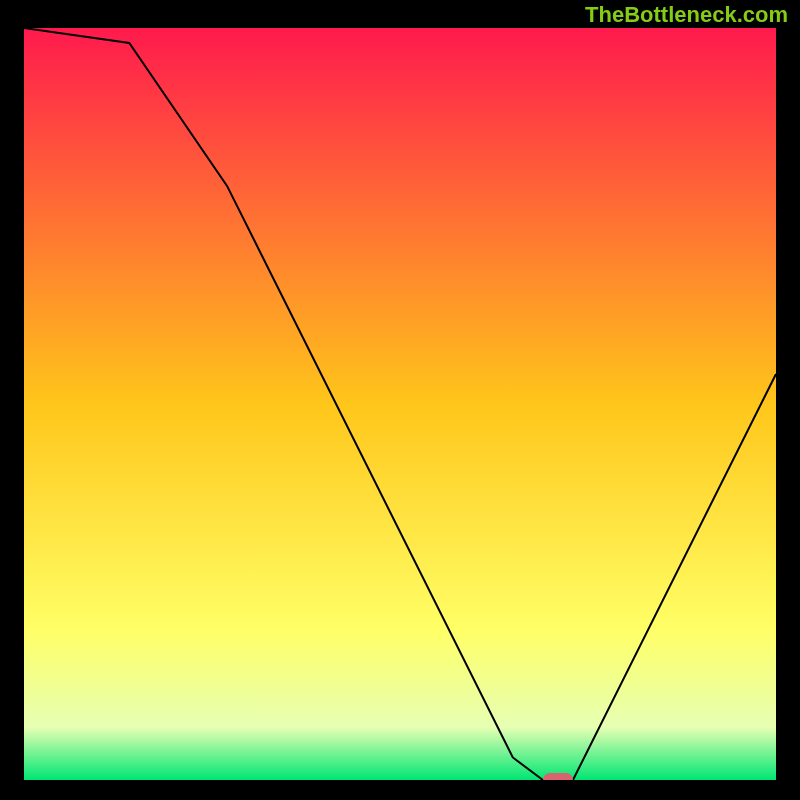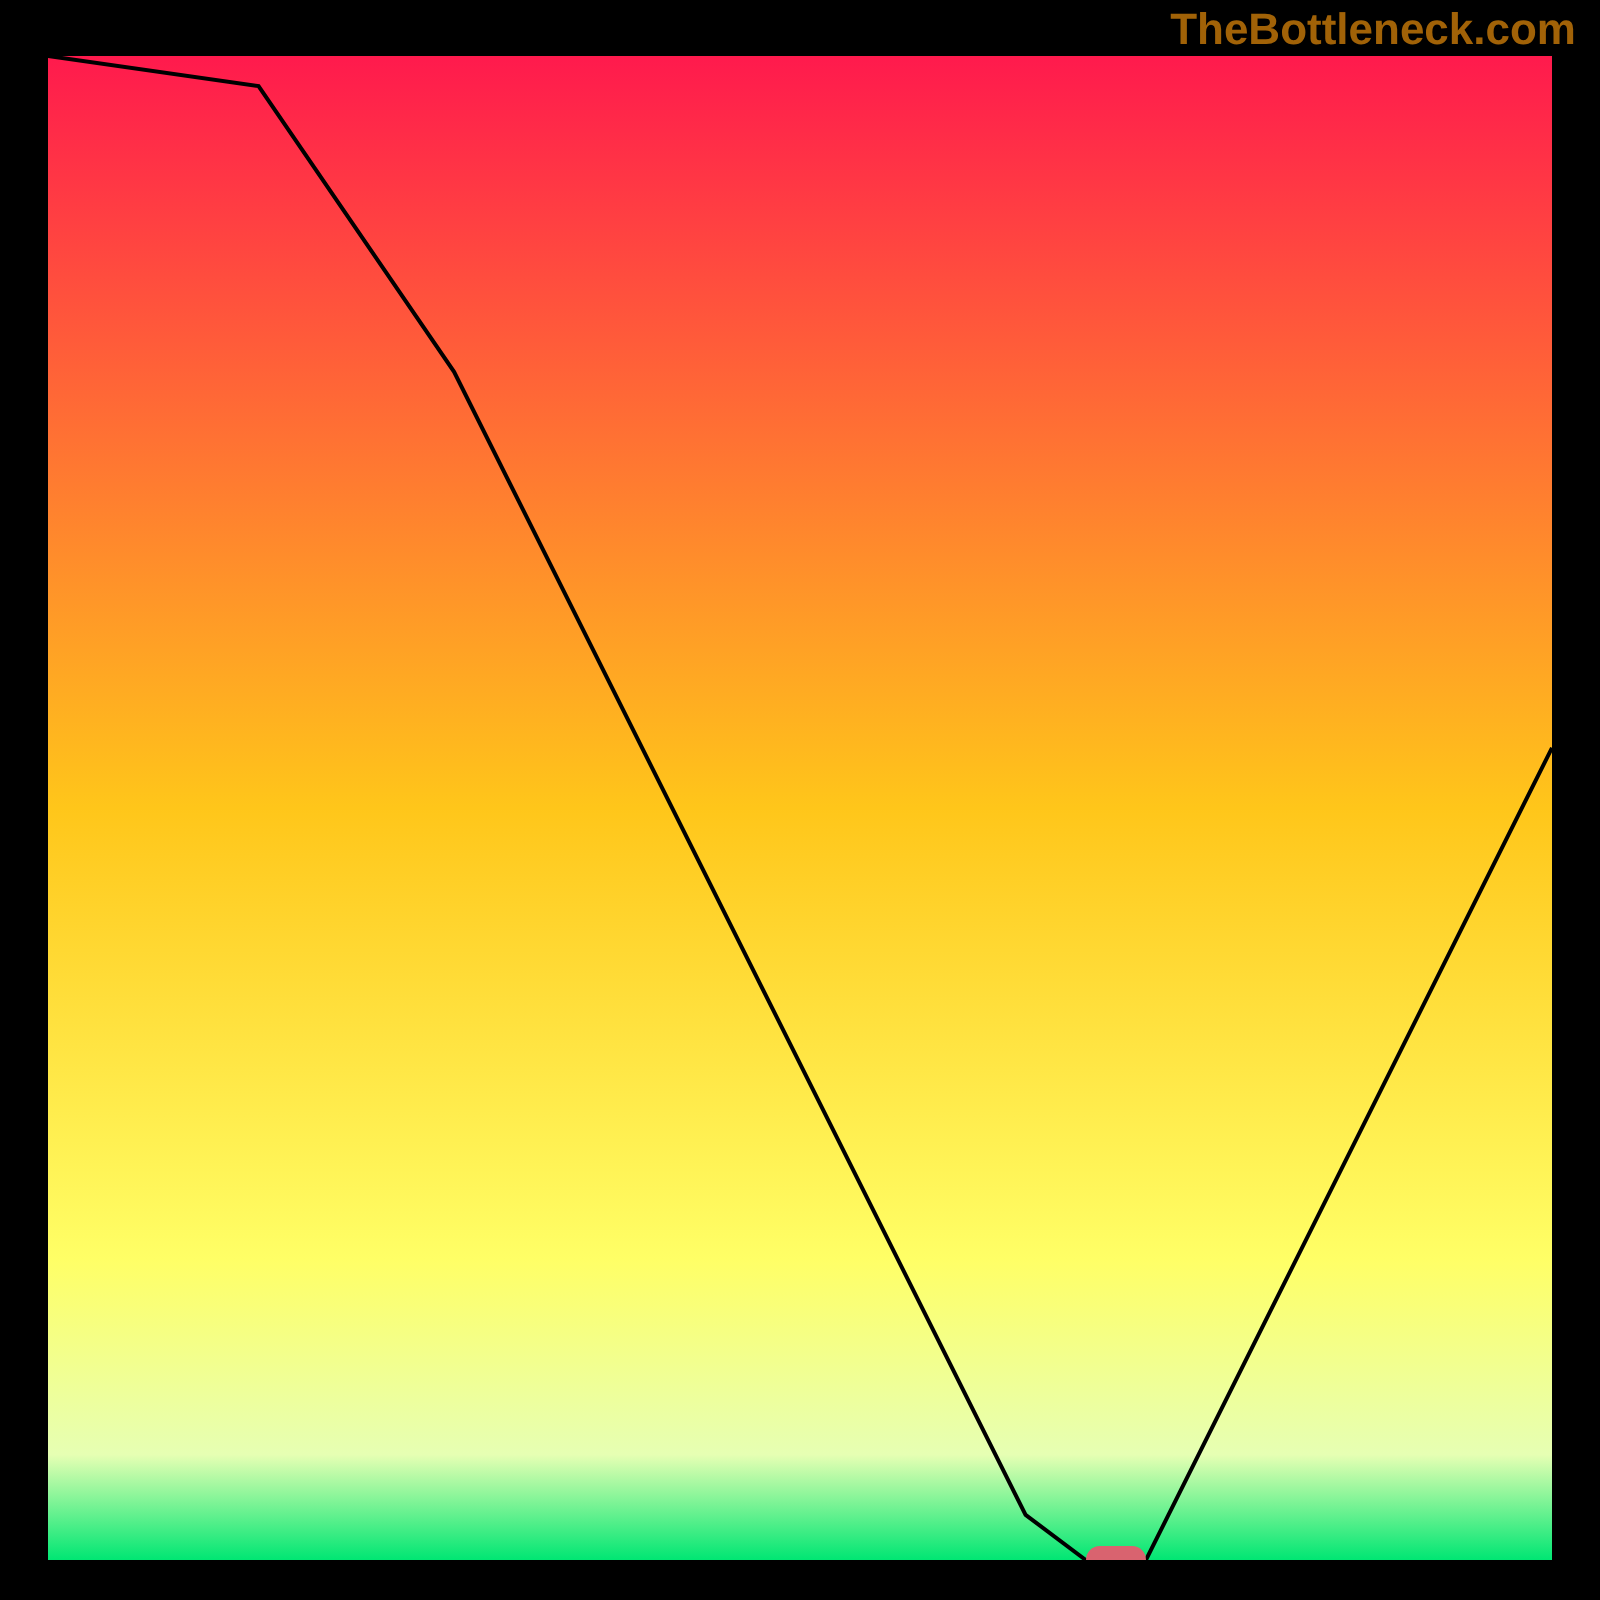--- a/index.html
+++ b/index.html
@@ -8,21 +8,21 @@
     width: 800px;
     height: 800px;
     background: #000;
     position: relative;
     font-family: Arial, sans-serif;
   }
   .watermark {
     position: absolute;
     top: 2px;
     right: 12px;
-    color: #a16207;
+    color: #84cc16;
     font-size: 22px;
     font-weight: bold;
     z-index: 10;
   }
   .plot-area {
     position: absolute;
     left: 24px;
     top: 28px;
     width: 752px;
     height: 752px;

